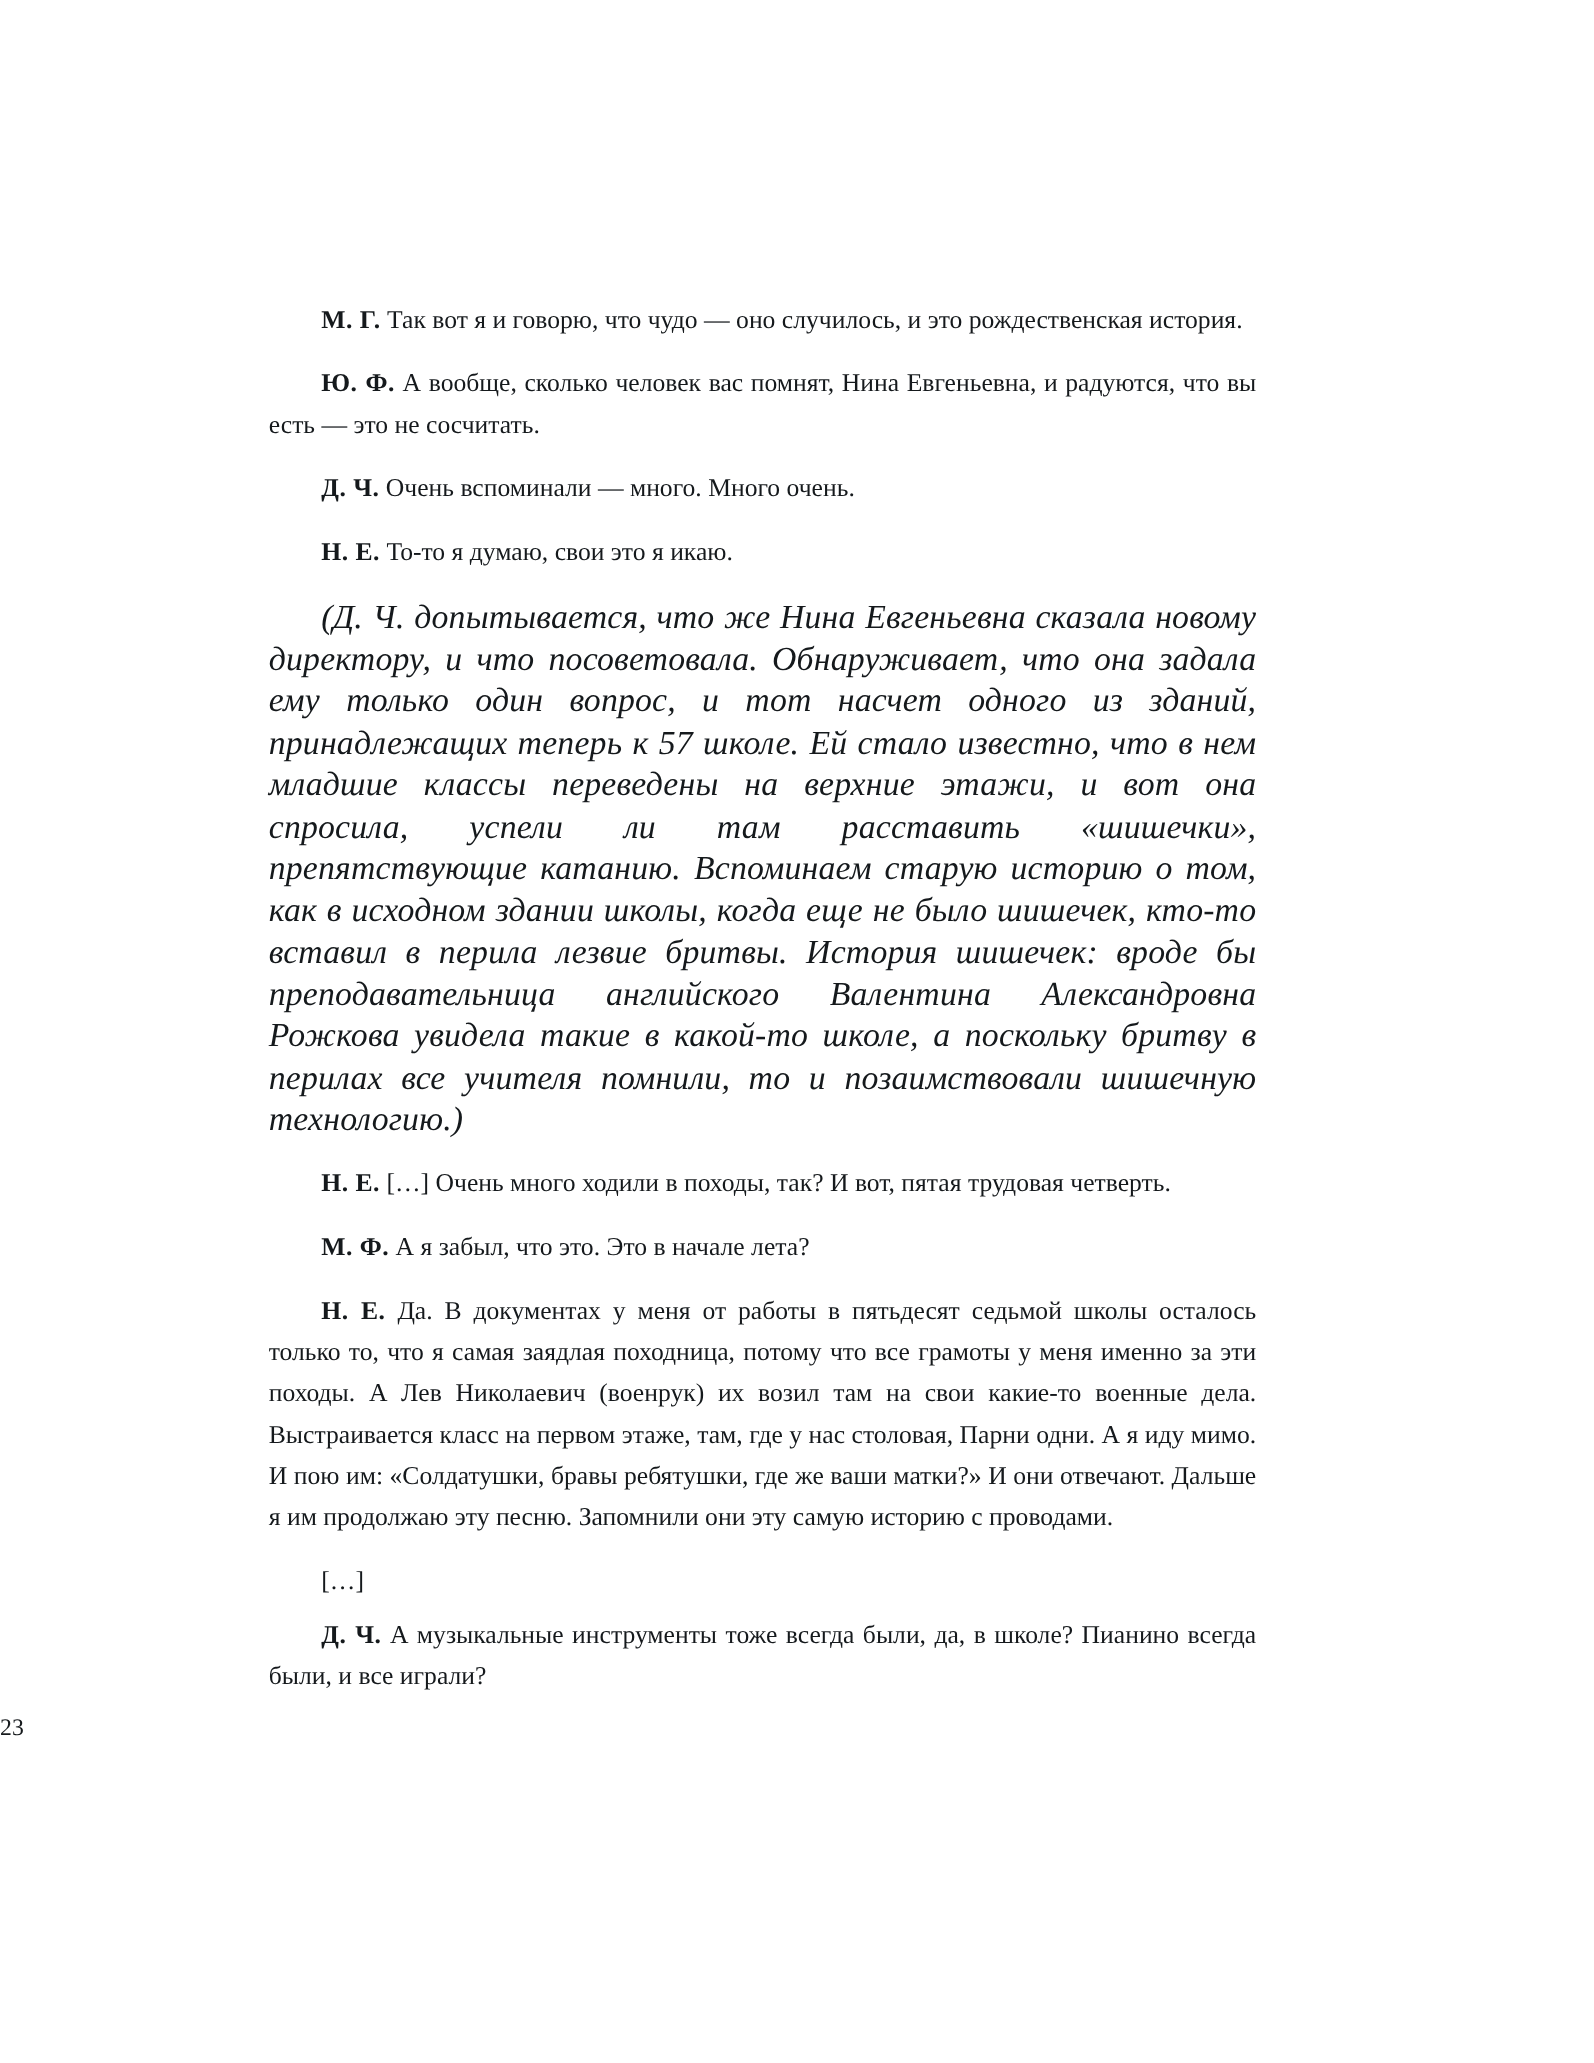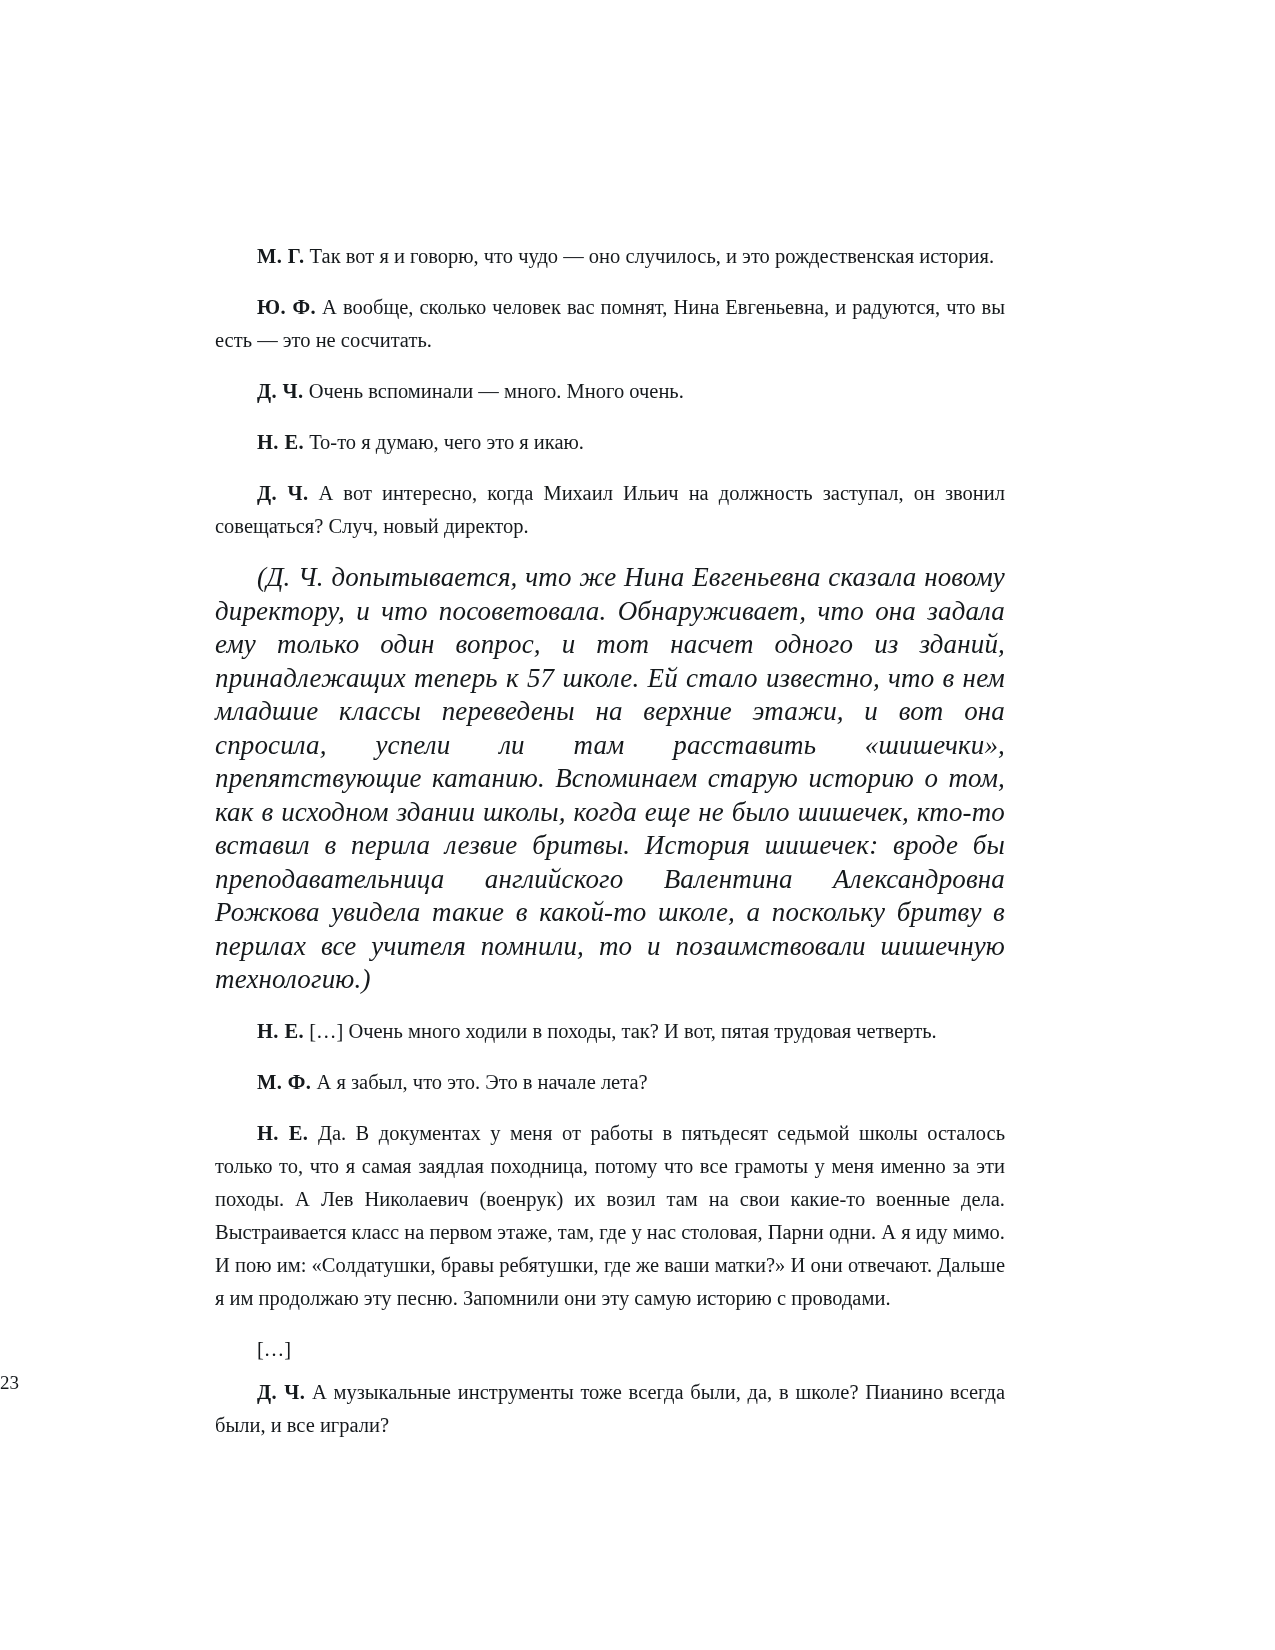--- a/index.html
+++ b/index.html
@@ -69,23 +69,22 @@
 
 <div class="page">
   <div class="text-column">
 
     <p class="para"><span class="speaker">М. Г.</span> <span>Так вот я и говорю, что чудо — оно случилось, и это рождественская история.</span></p>
 
     <p class="para"><span class="speaker">Ю. Ф.</span> <span>А вообще, сколько человек вас помнят, Нина Евгеньевна, и радуются, что вы есть — это не сосчитать.</span></p>
 
     <p class="para"><span class="speaker">Д. Ч.</span> <span>Очень вспоминали — много. Много очень.</span></p>
 
-    <p class="para"><span class="speaker">Н. Е.</span> <span>То-то я думаю, чего это я икаю.</span></p>
+    <p class="para"><span class="speaker">Н. Е.</span> <span>То-то я думаю, свои это я икаю.</span></p>
 
-    <p class="para"><span class="speaker">Д. Ч.</span> <span>А вот интересно, когда Михаил Ильич на должность заступал, он звонил совещаться? Случ, новый директор.</span></p>
 
 
     <p class="stage">(Д. Ч. допытывается, что же Нина Евгеньевна сказала новому директору, и что посоветовала. Обнаруживает, что она задала ему только один вопрос, и тот насчет одного из зданий, принадлежащих теперь к 57 школе. Ей стало известно, что в нем младшие классы переведены на верхние этажи, и вот она спросила, успели ли там расставить «шишечки», препятствующие катанию. Вспоминаем старую историю о том, как в исходном здании школы, когда еще не было шишечек, кто-то вставил в перила лезвие бритвы. История шишечек: вроде бы преподавательница английского Валентина Александровна Рожкова увидела такие в какой-то школе, а поскольку бритву в перилах все учителя помнили, то и позаимствовали шишечную технологию.)</p>
 
     <p class="para"><span class="speaker">Н. Е.</span> <span>[…] Очень много ходили в походы, так? И вот, пятая трудовая четверть.</span></p>
 
     <p class="para"><span class="speaker">М. Ф.</span> <span>А я забыл, что это. Это в начале лета?</span></p>
 
     <p class="para"><span class="speaker">Н. Е.</span> <span>Да. В документах у меня от работы в пятьдесят седьмой школы осталось только то, что я самая заядлая походница, потому что все грамоты у меня именно за эти походы. А Лев Николаевич (военрук) их возил там на свои какие-то военные дела. Выстраивается класс на первом этаже, там, где у нас столовая, Парни одни. А я иду мимо. И пою им: «Солдатушки, бравы ребятушки, где же ваши матки?» И они отвечают. Дальше я им продолжаю эту песню. Запомнили они эту самую историю с проводами.</span></p>
 

